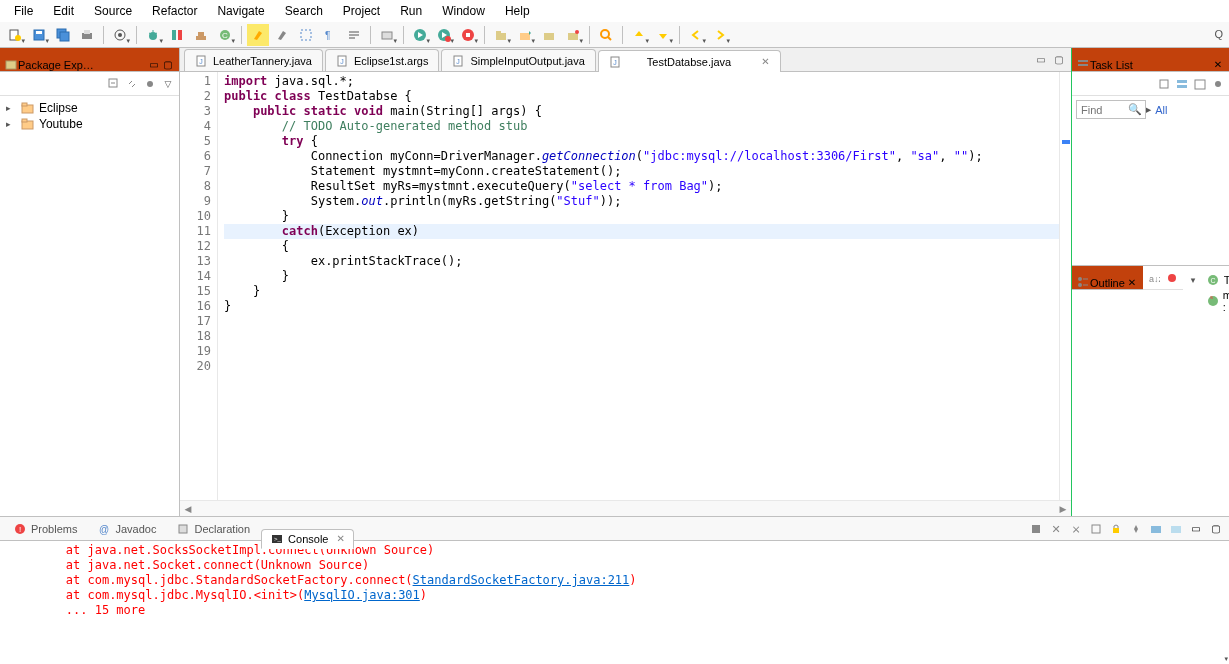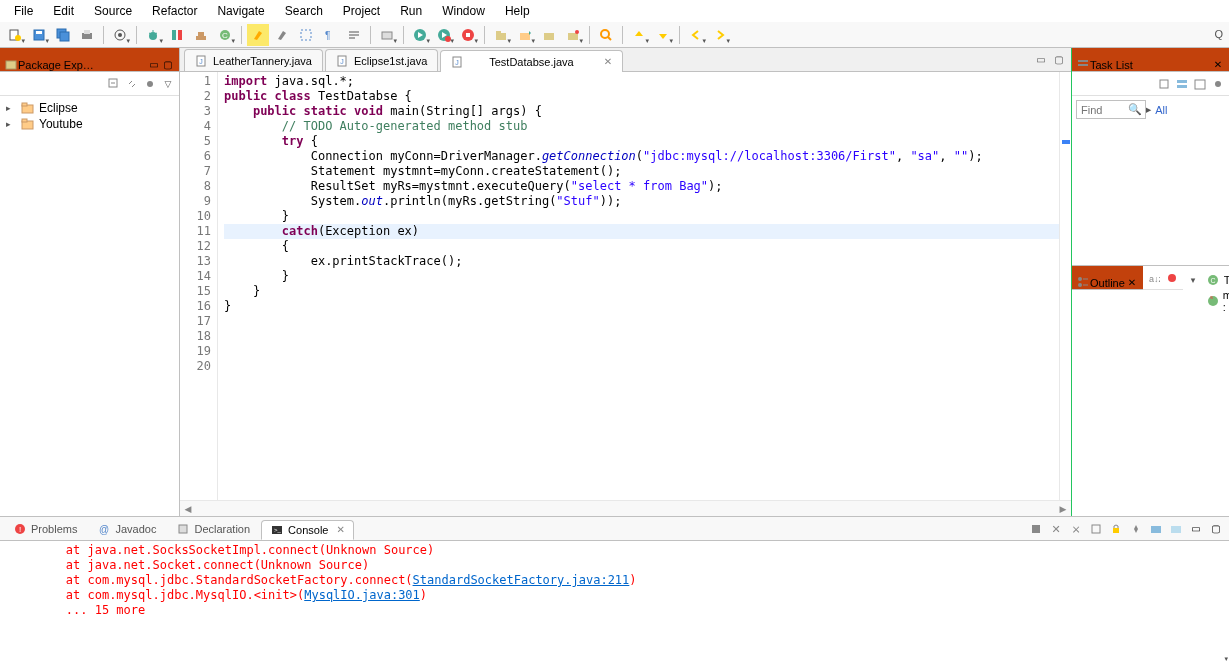--- a/index.html
+++ b/index.html
@@ -38,21 +38,21 @@
 .right-panel { width: 158px; border-left: 1px solid #22c55e; display: flex; flex-direction: column; }
 .task-panel { height: 218px; border-bottom: 1px solid #c0c0c0; display: flex; flex-direction: column; }
 .find-row { display: flex; align-items: center; padding: 4px; gap: 4px; font-size: 11px; }
 .find-row input { width: 70px; height: 19px; border: 1px solid #c0c0c0; padding: 0 18px 0 4px; font-size: 11px; }
 .find-row .mag { margin-left: -18px; color: #888; font-size: 11px; }
 .outline-panel { flex: 1; display: flex; flex-direction: row; }
 .outline-tree { padding: 6px; font-size: 11px; }
 .bottom-panel { height: 148px; border-top: 1px solid #c0c0c0; display: flex; flex-direction: column; background: #fff; }
 .bottom-tabs { height: 24px; display: flex; align-items: center; background: #f8f8f8; border-bottom: 1px solid #c0c0c0; padding: 0 4px; gap: 2px; position: relative; }
 .btab { display: flex; align-items: center; gap: 4px; padding: 2px 8px; font-size: 11px; color: #555; border: 1px solid transparent; border-radius: 4px 4px 0 0; cursor: pointer; }
-.btab.active { background: #fff; border-color: #c0c0c0; border-bottom-color: #fff; color: #000; position: relative; top: 1px; }
+.btab.active { background: #fff; border-color: #c0c0c0; border-bottom-color: #fff; color: #000; position: relative; top: 10px; }
 .console-ctrl { position: absolute; right: 4px; display: flex; gap: 2px; }
 .console-ctrl span { width: 18px; height: 18px; display: flex; align-items: center; justify-content: center; cursor: pointer; font-size: 11px; }
 .console-desc { padding: 3px 8px; font-size: 11px; color: #555; border-bottom: 1px solid #f0f0f0; }
 .console-out { flex: 1; font-family: Consolas, monospace; font-size: 12px; line-height: 15px; padding: 2px 8px; overflow: auto; white-space: pre; }
 .console-out .err { color: #ff0000; }
 .console-out .lnk { color: #0066cc; text-decoration: underline; }
 .quick { position: absolute; right: 6px; top: 28px; font-size: 11px; color: #555; }
 .icon { display: inline-flex; width: 14px; height: 14px; align-items: center; justify-content: center; }
 svg { display: block; }
 .scrollbar-h { height: 16px; border-top: 1px solid #e8e8e8; background: #f8f8f8; display: flex; align-items: center; }
@@ -311,21 +311,30 @@
           </span>
           <span>LeatherTannery.java</span>
         </div>
       <div class="tab">
           <span class="icon">
             <svg width="12" height="12">
               <rect x="1" y="1" width="8" height="10" fill="#fff" stroke="#888"></rect>
               <text x="5" y="9" font-size="7" text-anchor="middle" fill="#58c">J</text>
             </svg>
           </span>
-          <span>Eclipse1st.java</span>
+          <span>Eclipse1st.args</span>
+        </div>
+      <div class="tab">
+          <span class="icon">
+            <svg width="12" height="12">
+              <rect x="1" y="1" width="8" height="10" fill="#fff" stroke="#888"></rect>
+              <text x="5" y="9" font-size="7" text-anchor="middle" fill="#58c">J</text>
+            </svg>
+          </span>
+          <span>SimpleInputOutput.java</span>
         </div>
       <div class="tab active">
           <span class="icon">
             <svg width="12" height="12">
               <rect x="1" y="1" width="8" height="10" fill="#fff" stroke="#888"></rect>
               <text x="5" y="9" font-size="7" text-anchor="middle" fill="#58c">J</text>
             </svg>
           </span>
           <span>TestDatabse.java</span>
           <span class="close">✕</span>

